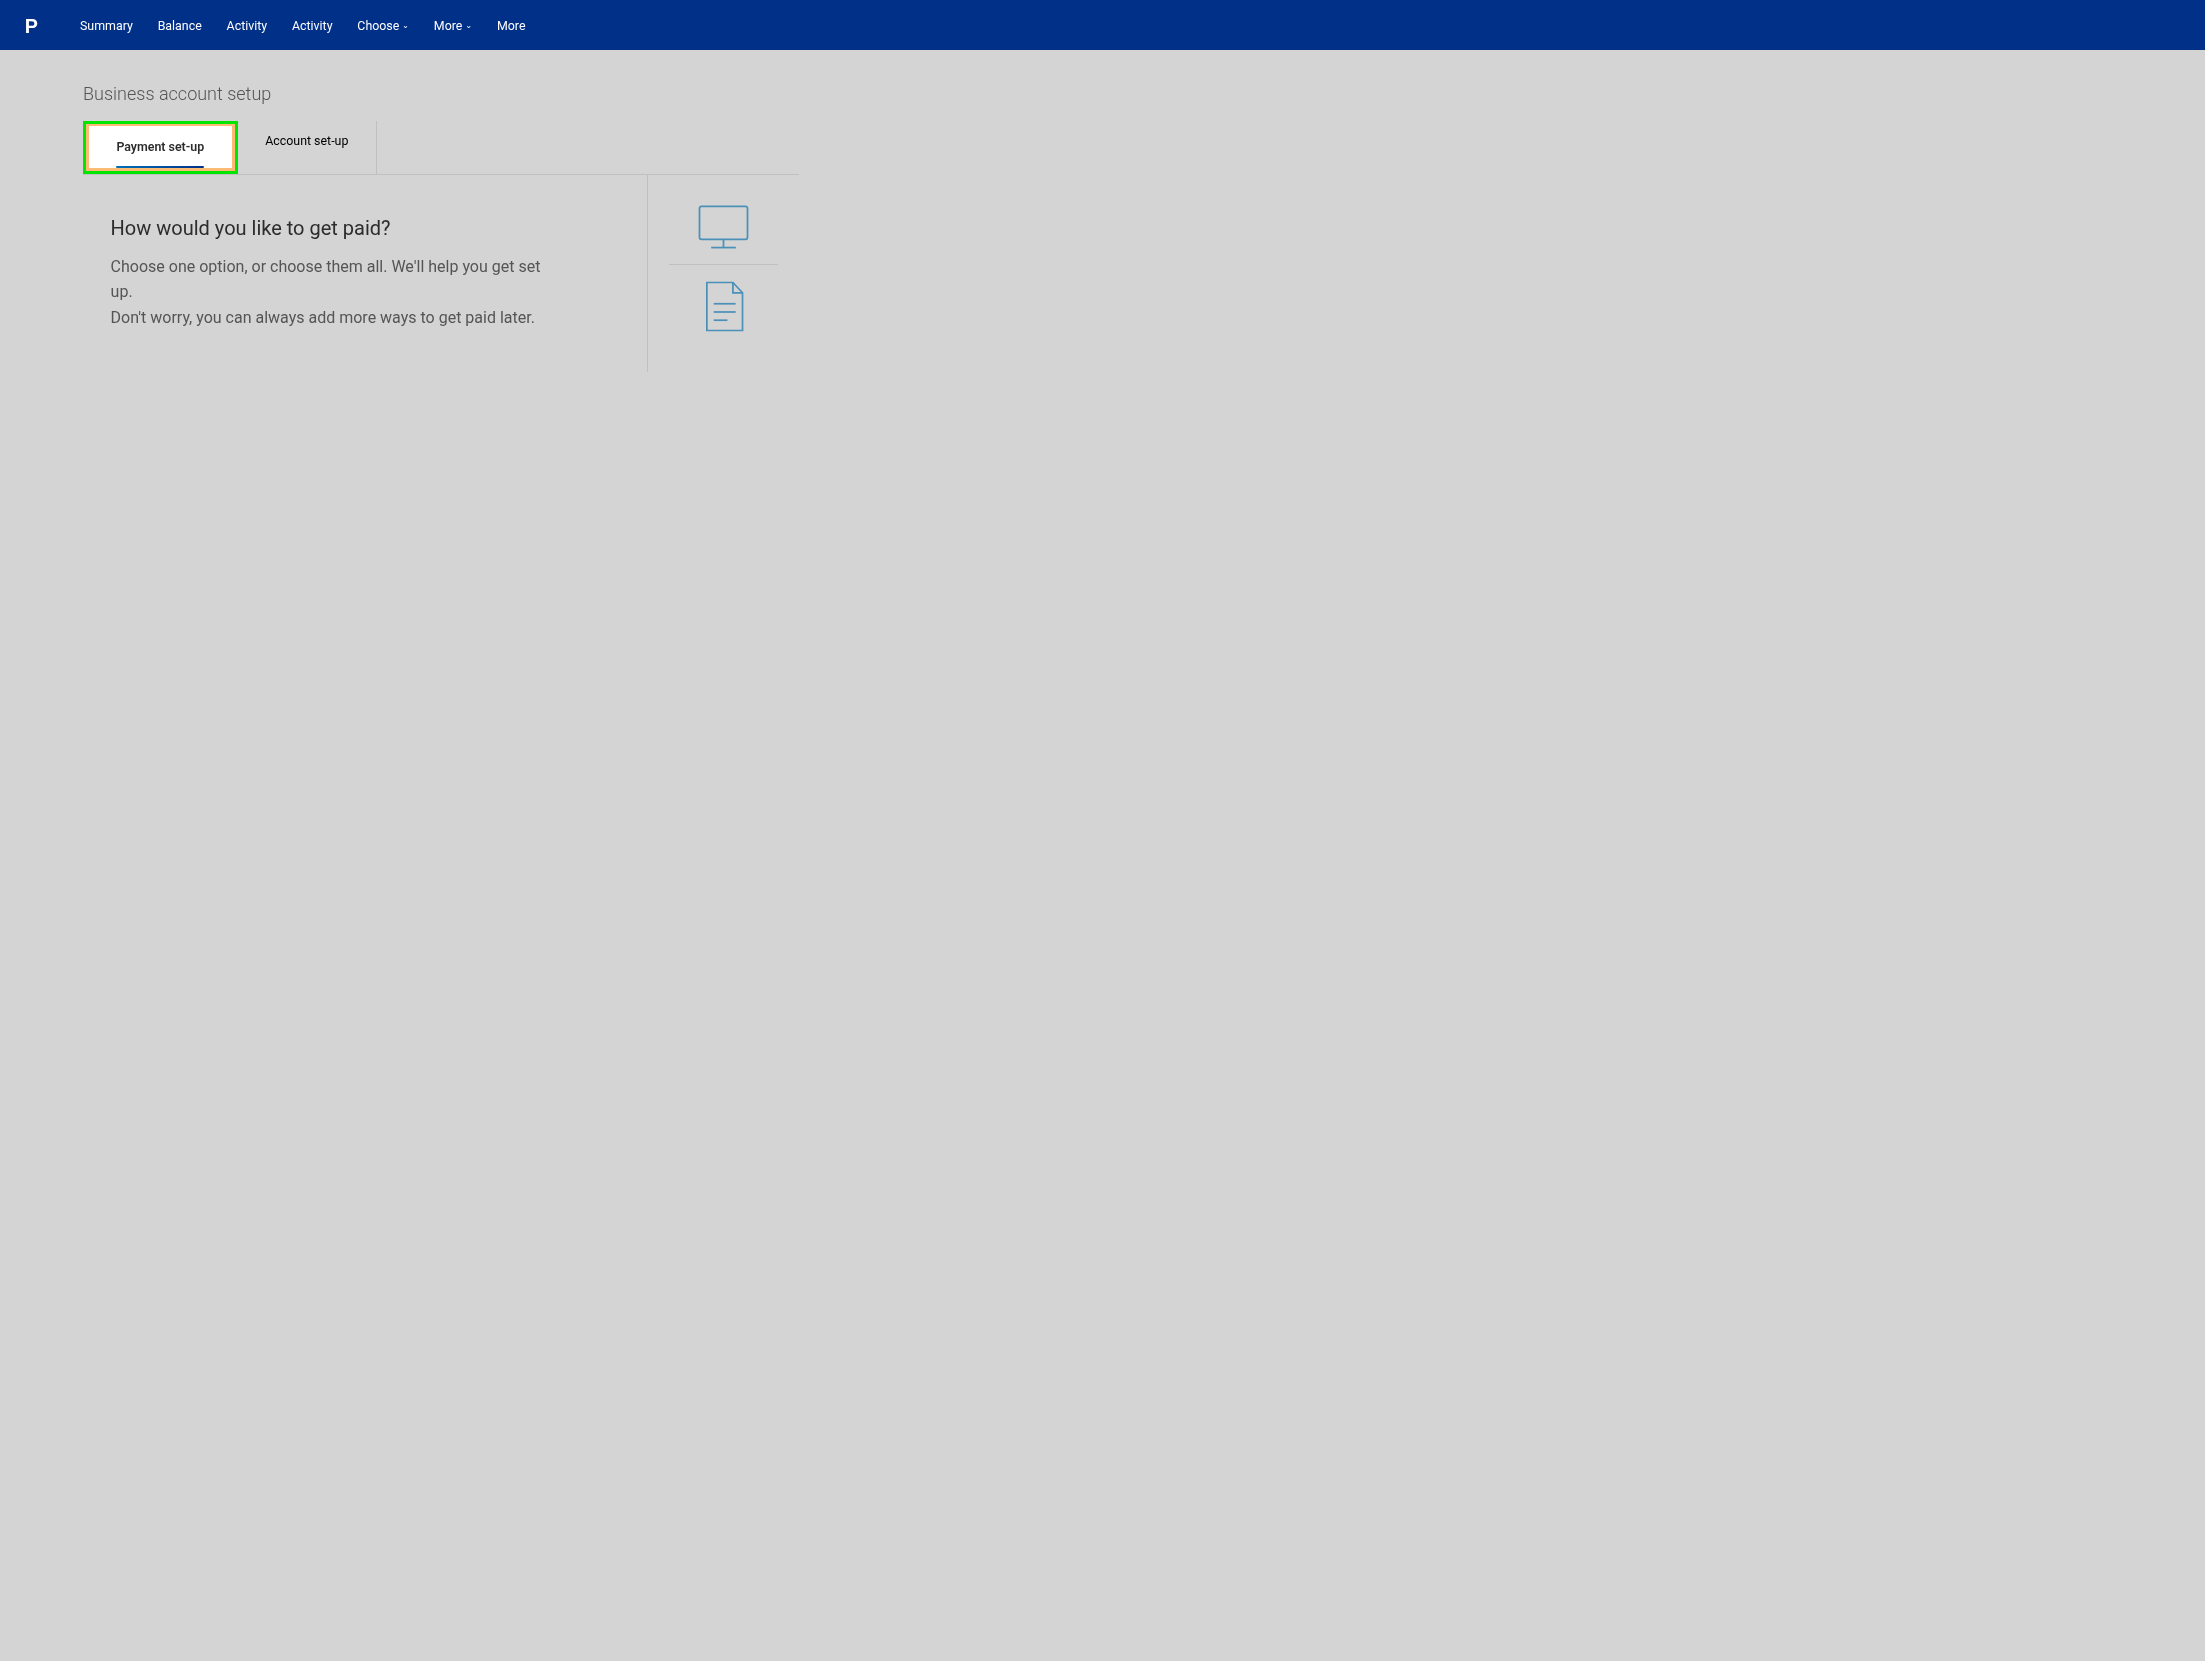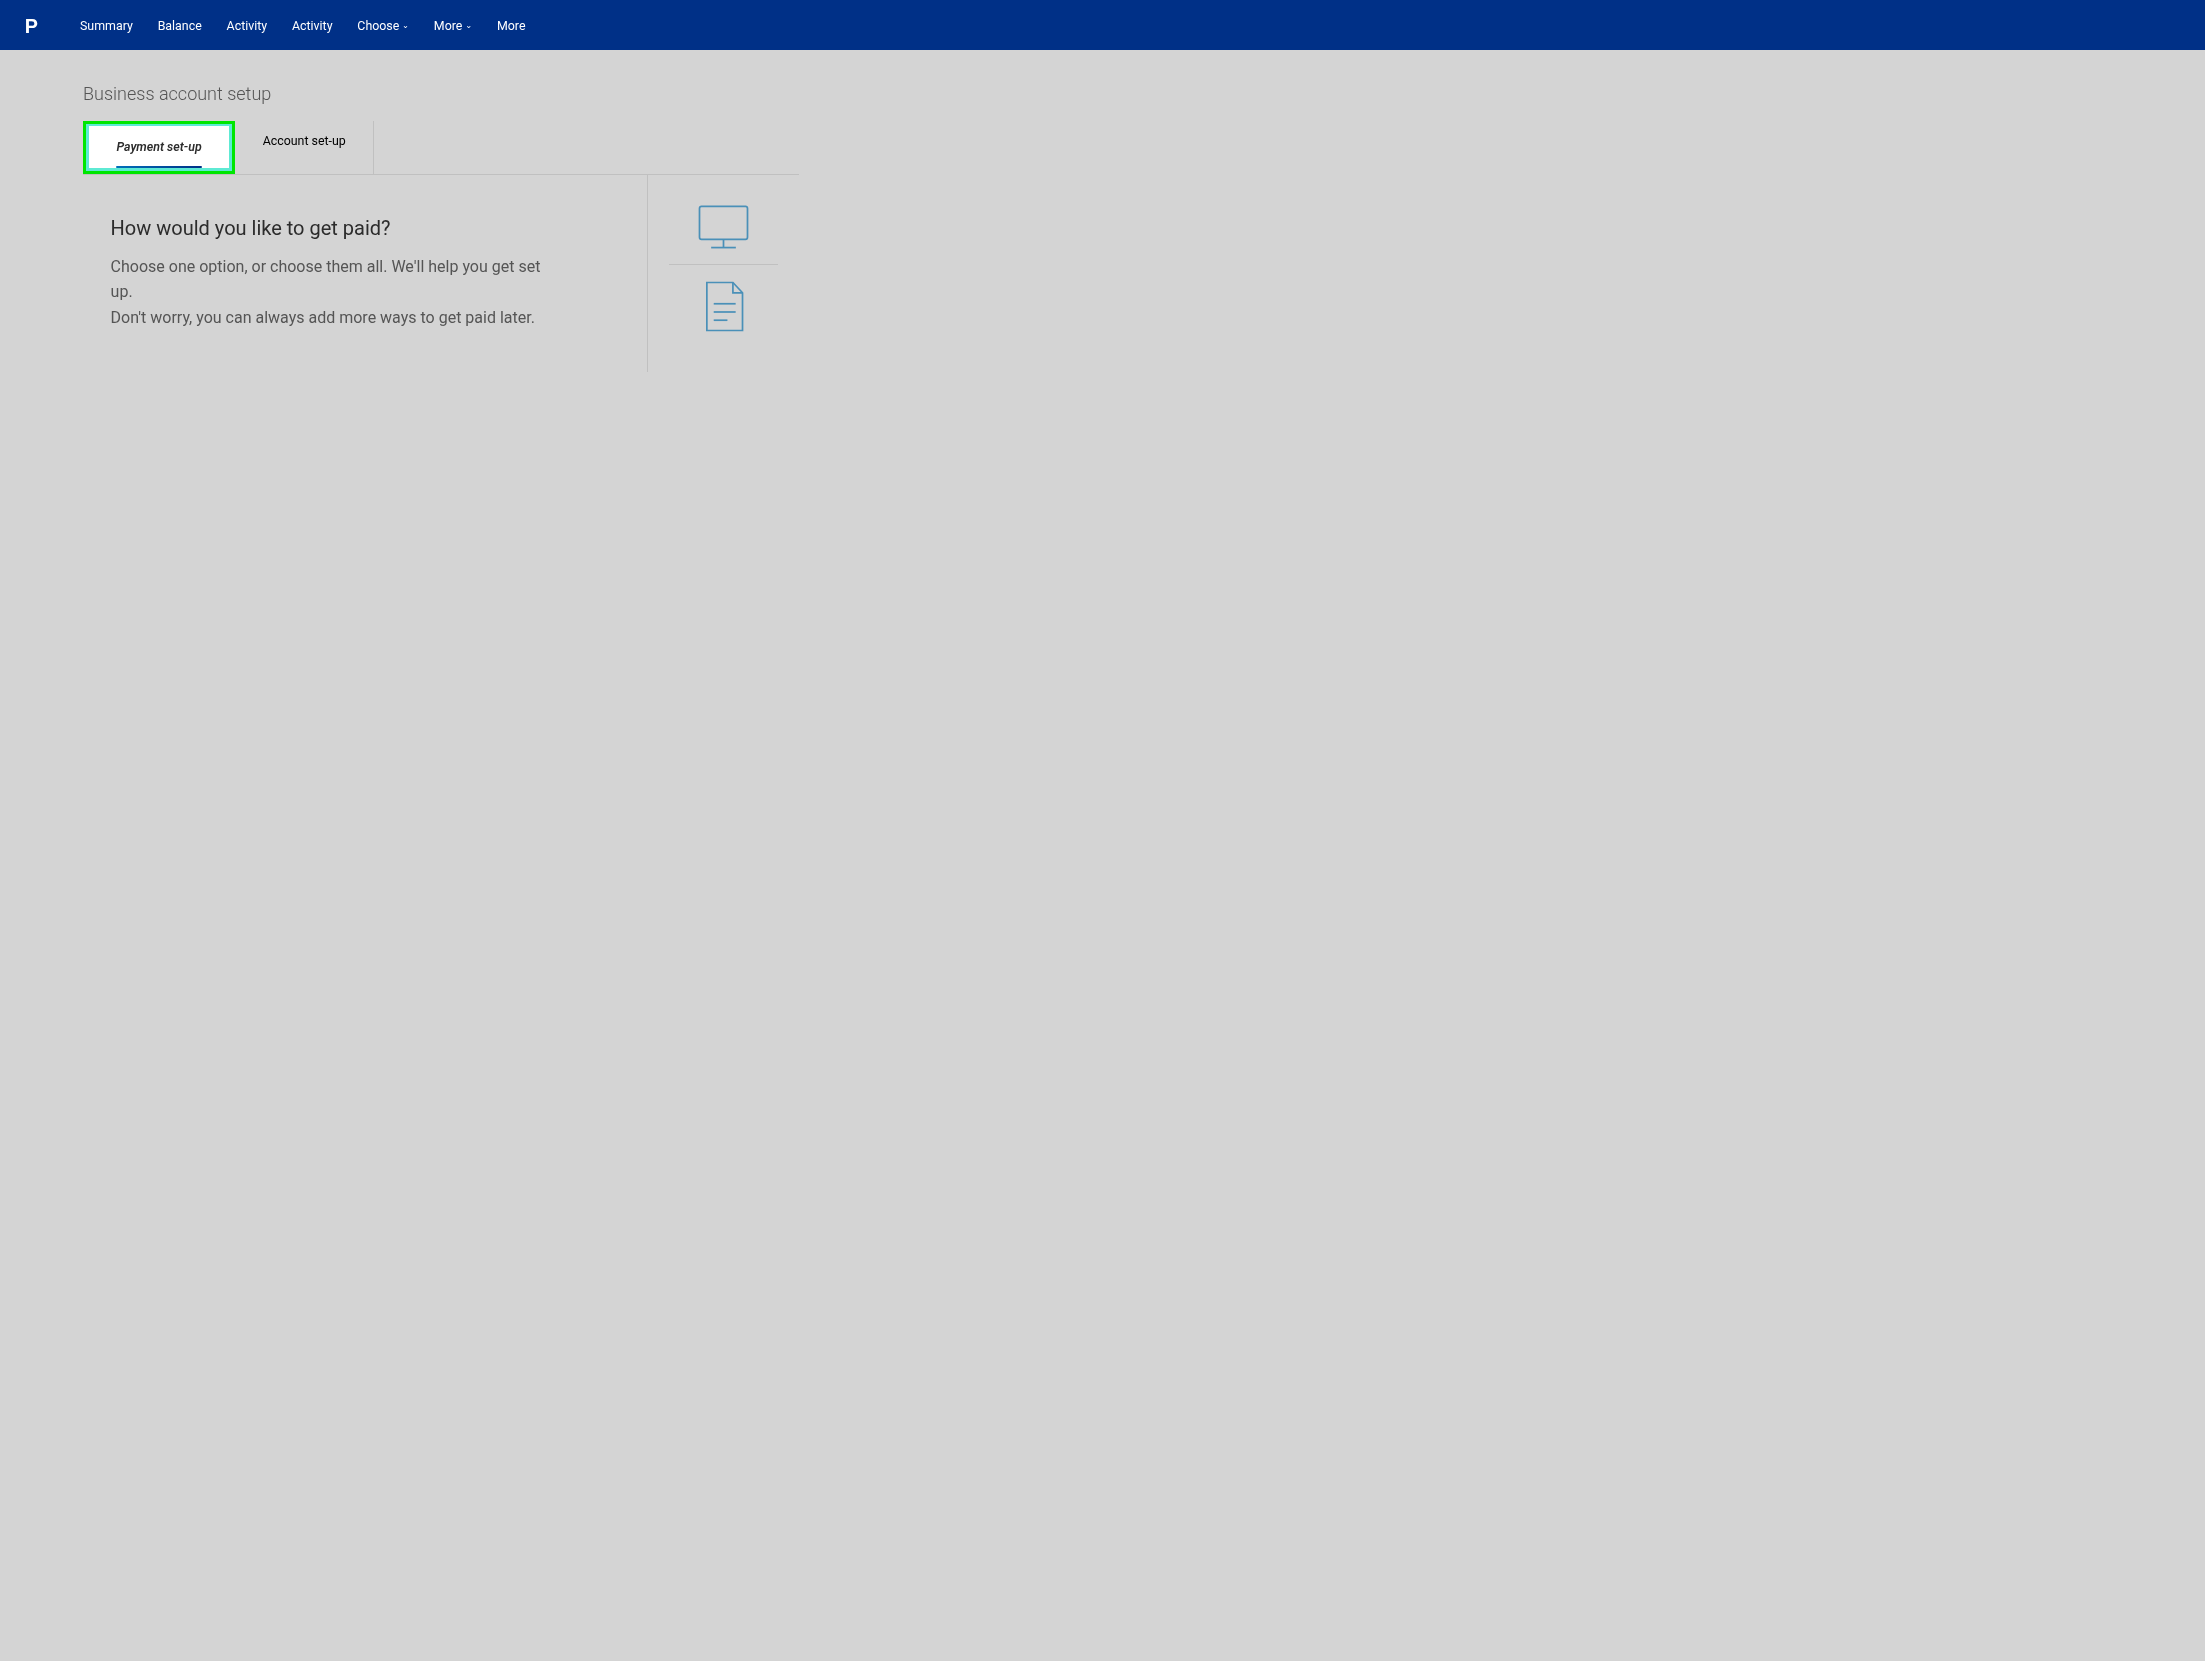--- a/index.html
+++ b/index.html
@@ -78,22 +78,21 @@
       align-items: stretch;
       border-bottom: 0.7px solid #c0c0c0;
       margin-bottom: 0;
       position: relative;
     }
 
     .tab-highlight {
       border: 3.4px solid #00e600;
       padding: 2.8px;
       display: inline-block;
-      background: #5eead4;
-      font-style: italic;
+      background: #fdba74;
     }
 
     .tab-active {
       background: #ffffff;
       padding: 12.4px 27.6px 0 27.6px;
       font-size: 12.4px;
       font-weight: 600;
       color: #2c2c2c;
       cursor: pointer;
       display: flex;

